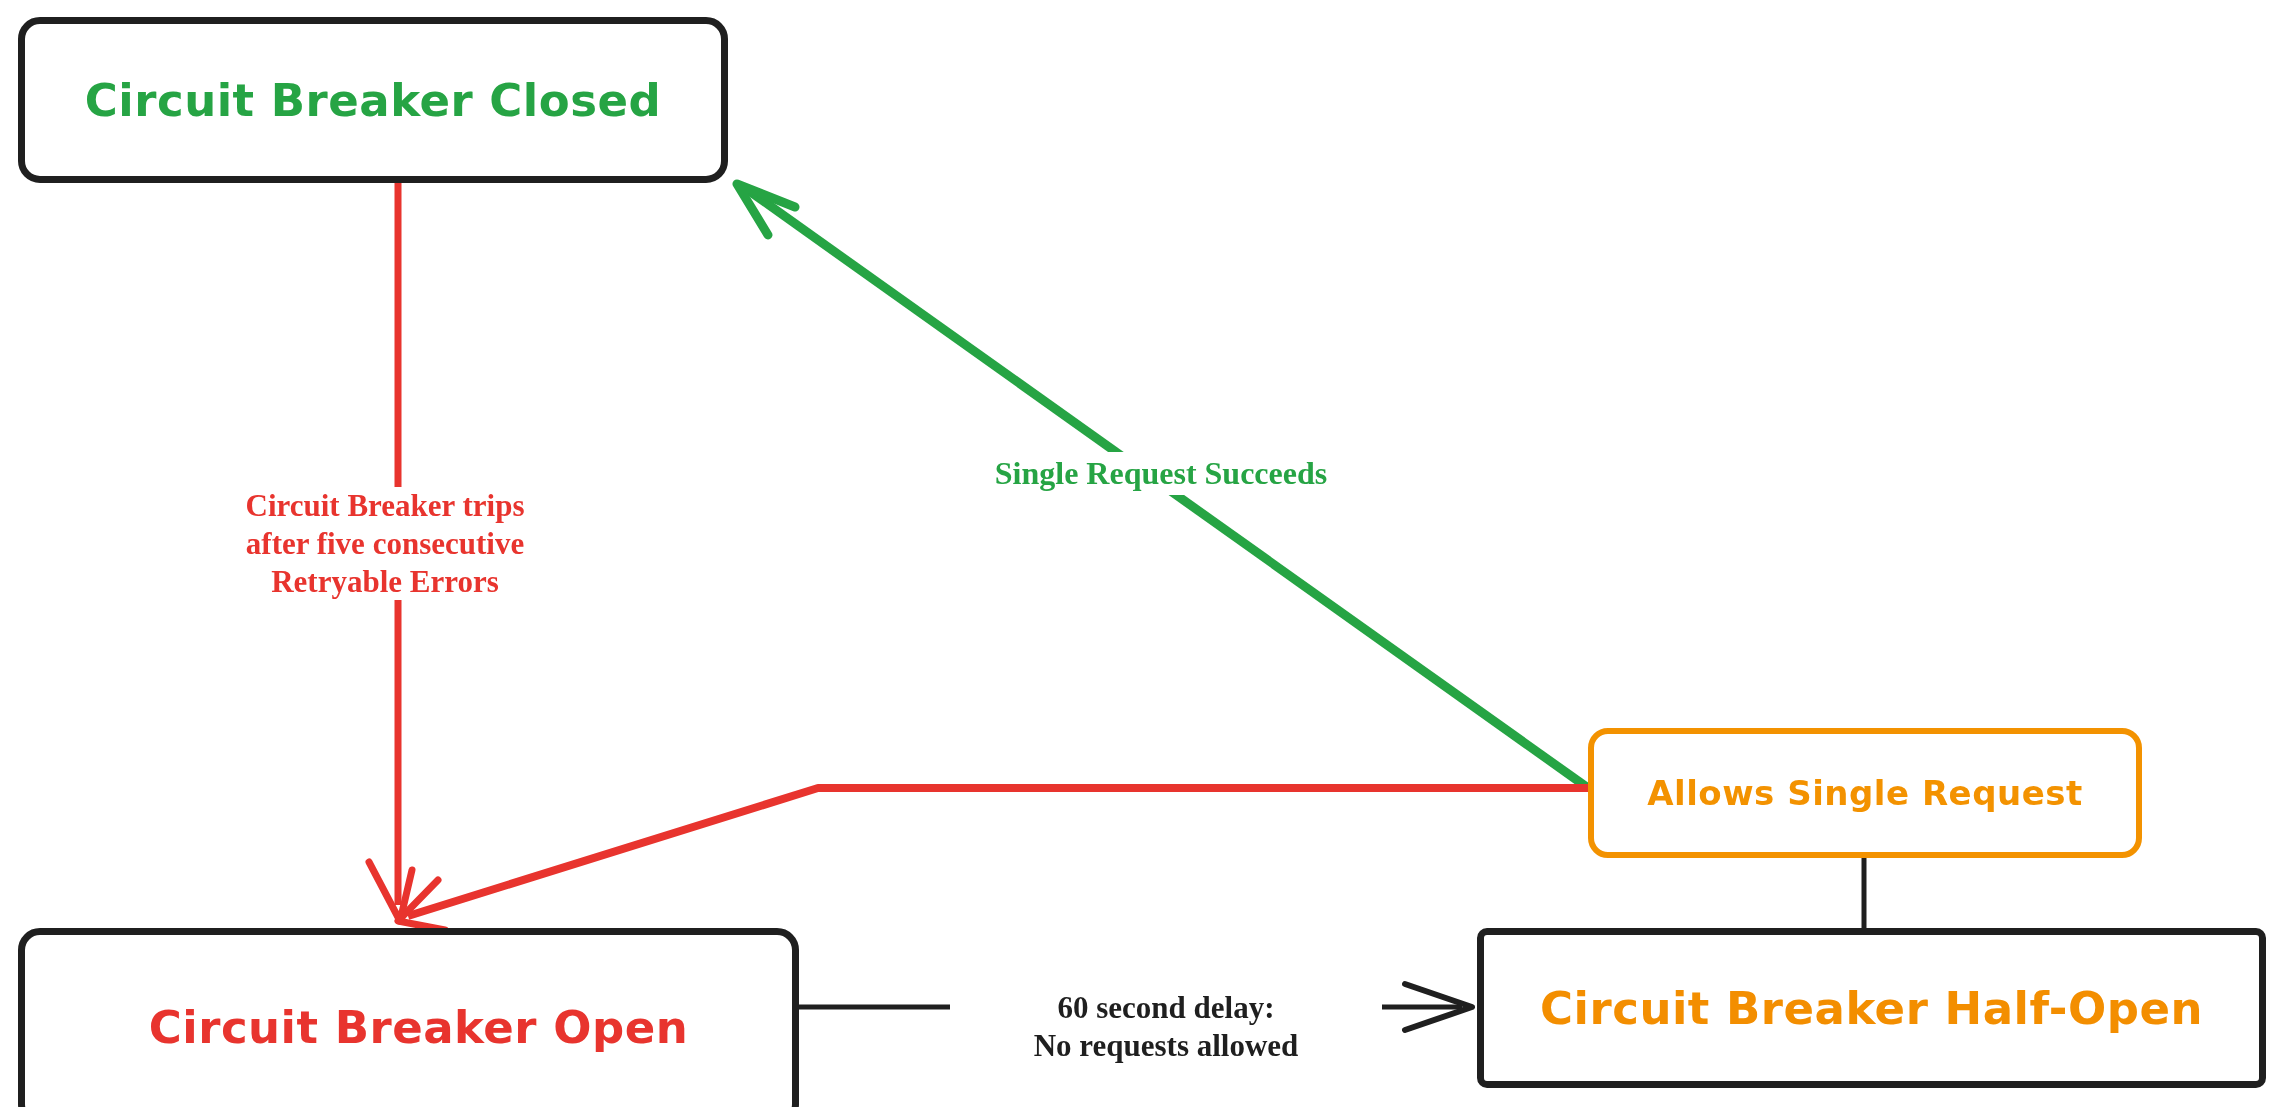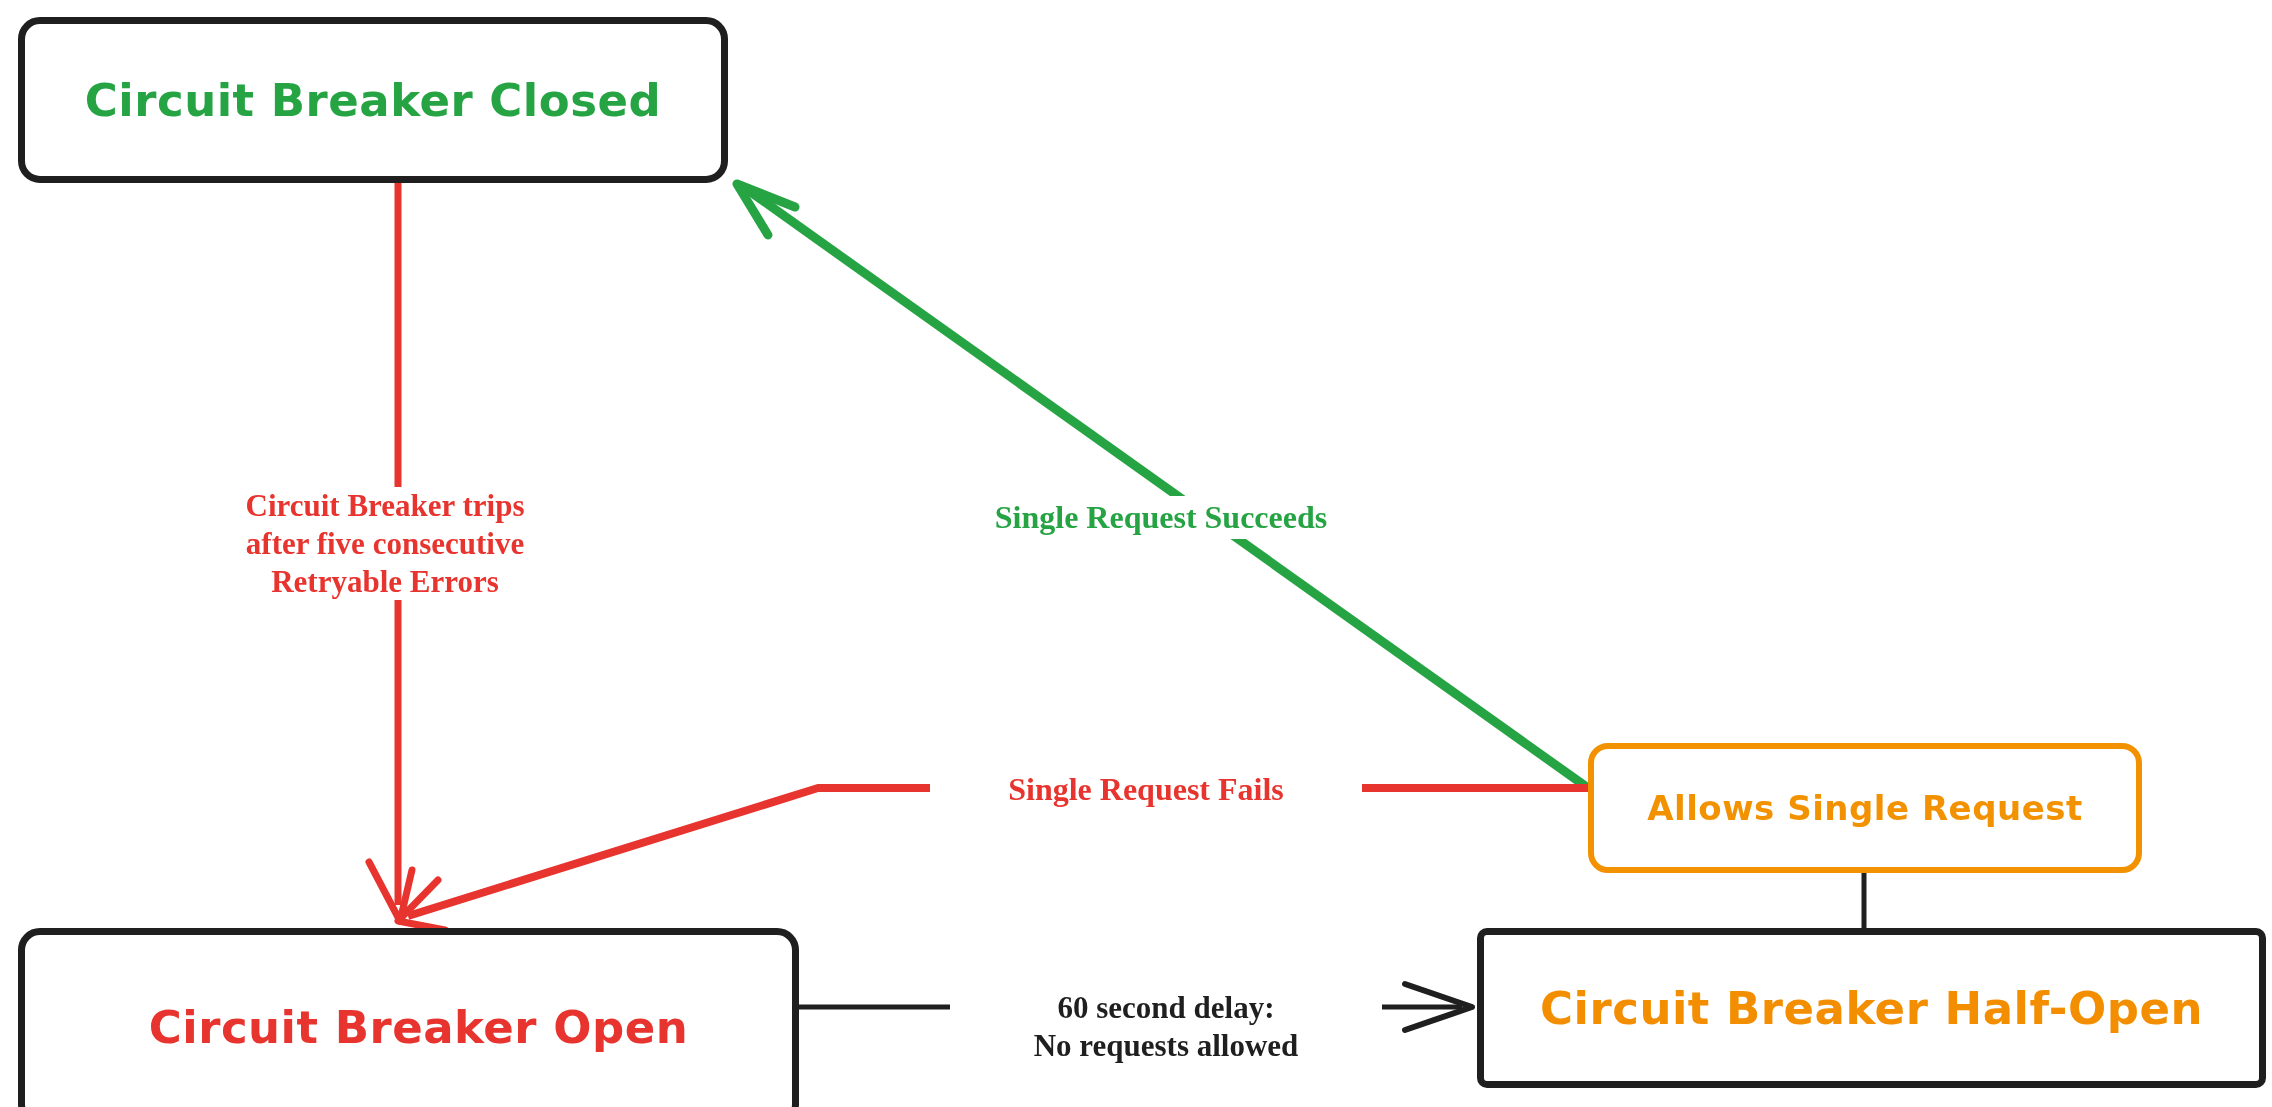--- a/index.html
+++ b/index.html
@@ -72,21 +72,20 @@
   }
   #node-halfopen .node-label {
     color: #f38e00;
     font-size: 45px;
   }
   #node-allows {
     left: 1588px; top: 728px;
     width: 554px; height: 130px;
     border: 6px solid #f39200;
     border-radius: 20px;
-    margin-top: 15px;
   }
   #node-allows .node-label {
     color: #f39200;
     font-size: 34px;
   }
 
   
   .edge-label {
     position: absolute;
     font-family: Liberation Serif, serif;
@@ -96,21 +95,21 @@
     white-space: pre-line;
     background: #ffffff;
   }
   #label-trips {
     left: 150px; top: 487px;
     width: 470px;
     color: #e8342e;
     font-size: 31px;
   }
   #label-succeeds {
-    left: 905px; top: 496px;
+    left: 905px; top: 452px;
     width: 500px;
     color: #26a444;
     font-size: 32px;
     padding: 2px 6px;
   }
   #label-fails {
     left: 930px; top: 767px;
     width: 420px;
     color: #e8342e;
     font-size: 32px;
@@ -172,18 +171,17 @@
   <div class="node" id="node-allows">
     <span class="node-label">Allows Single Request</span>
   </div>
 
   <div class="edge-label" id="label-trips">Circuit Breaker trips
 after five consecutive
 Retryable Errors</div>
 
   <div class="edge-label" id="label-succeeds">Single Request Succeeds</div>
 
-  <div class="edge-label" id="label-fails">Single Request Fails</div>
 
   <div class="edge-label" id="label-delay">60 second delay:
 No requests allowed</div>
 
 </div>
 
 </body></html>

